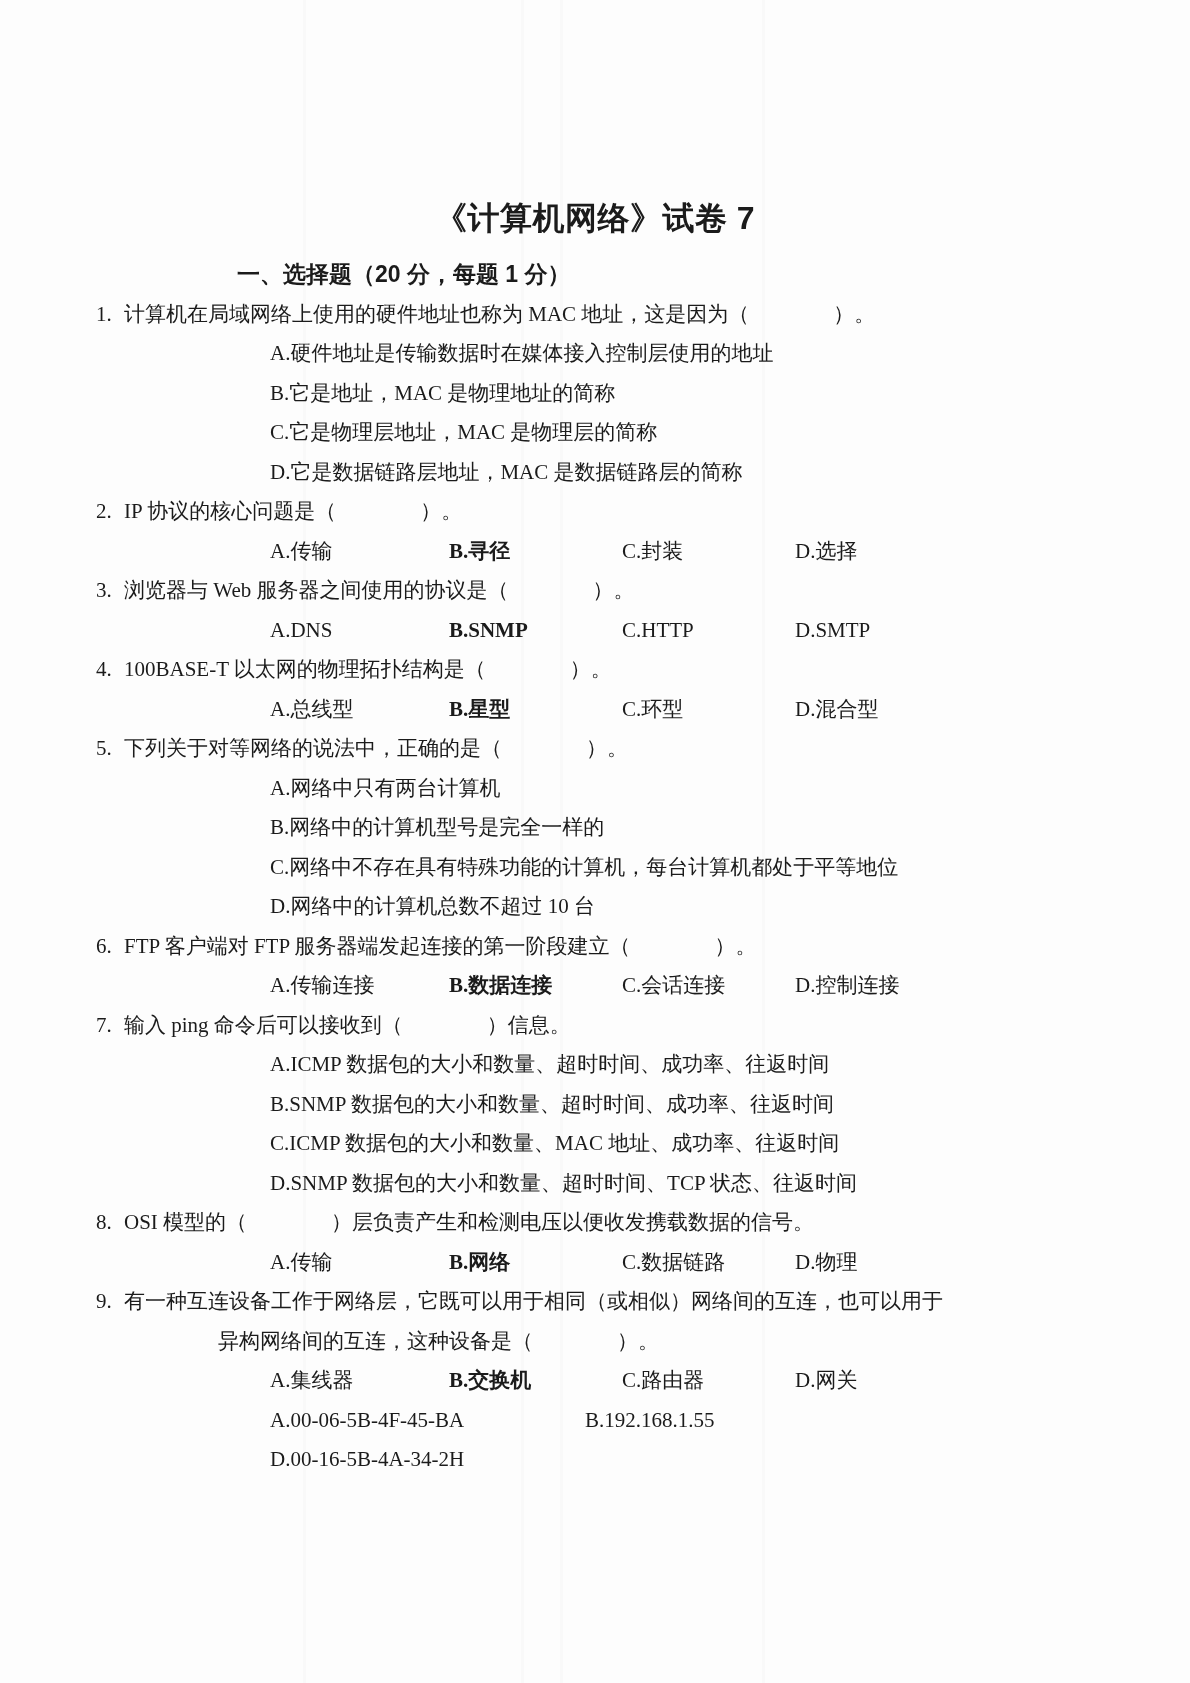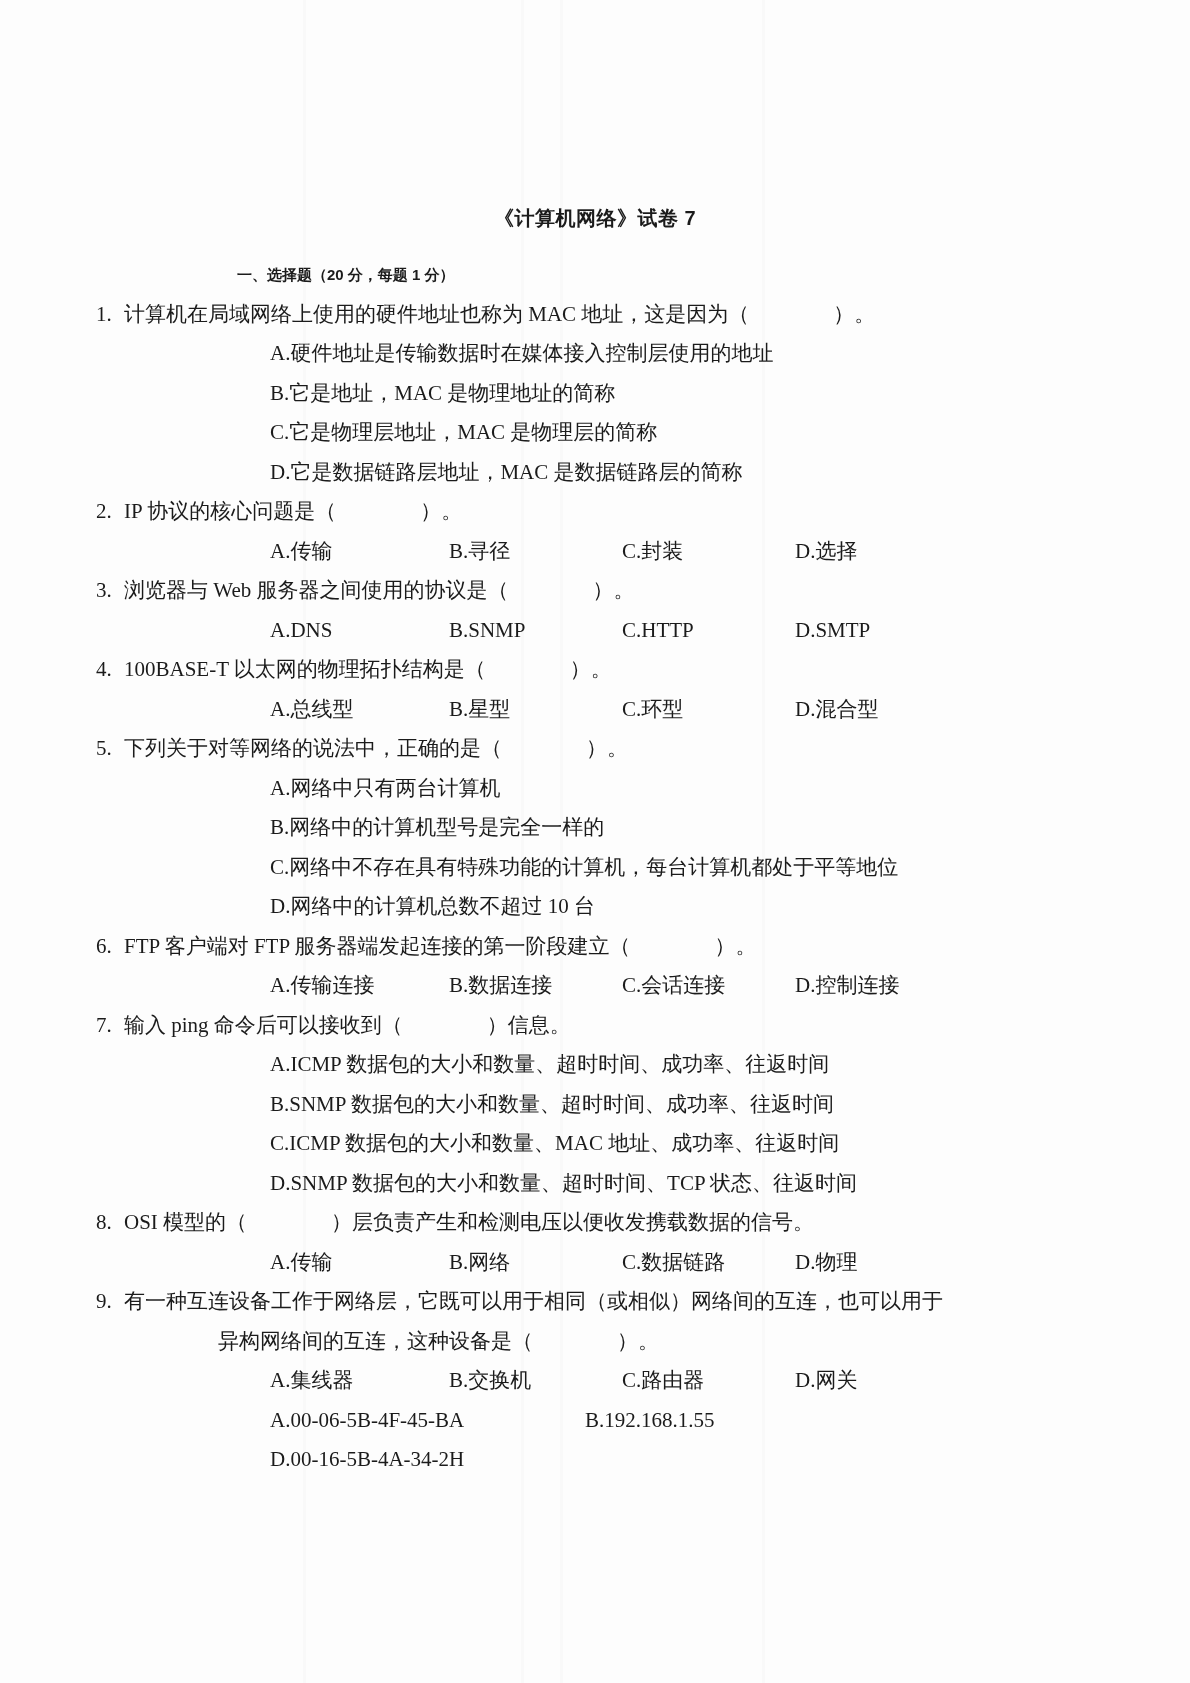--- a/index.html
+++ b/index.html
@@ -19,41 +19,41 @@
   .streak {
     position: absolute; top: 0; bottom: 0; width: 3px;
     background: rgba(90, 90, 90, 0.025);
   }
   .title {
     position: absolute; top: 200px; left: 0; width: 100%;
     height: 36px; line-height: 36px;
     text-align: center;
     font-family: "Liberation Sans", "DejaVu Sans", sans-serif;
     font-weight: 700;
-    font-size: 20px;
+    font-size: 32px;
     letter-spacing: 0.5px;
   }
   .body {
     position: absolute; top: 255px; left: 0; width: 100%;
     font-size: 21px;
   }
   .line { height: 39.5px; line-height: 39.5px; white-space: nowrap; }
   .section {
     padding-left: 237px;
     font-family: "Liberation Sans", "DejaVu Sans", sans-serif;
     font-weight: 700;
-    font-size: 15px;
+    font-size: 23px;
   }
   .qline  { padding-left: 96px; }
   .qcont  { padding-left: 218px; }
   .qnum   { display: inline-block; min-width: 28px; }
   .opt    { padding-left: 270px; }
   .optrow { padding-left: 270px; display: flex; gap: 32px; }
   .oc1 { width: 147px; }
-  .oc2 { width: 141px; }
+  .oc2 { width: 141px; font-weight: bold; }
   .oc3 { width: 141px; }
   .oc4 { flex: 1; }
   .ow1 { width: 283px; }
   .ow2 { flex: 1; }
 </style>
 </head>
 <body>
 
 <div class="page">
 

